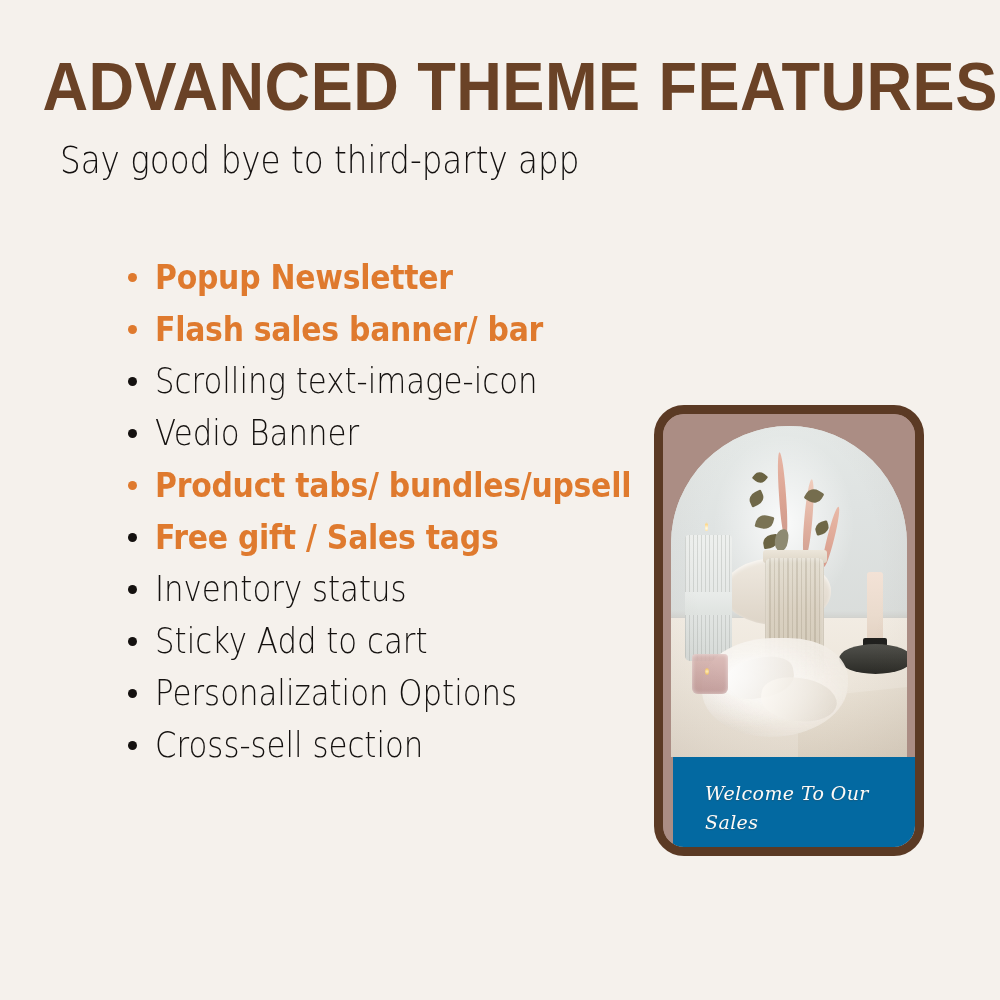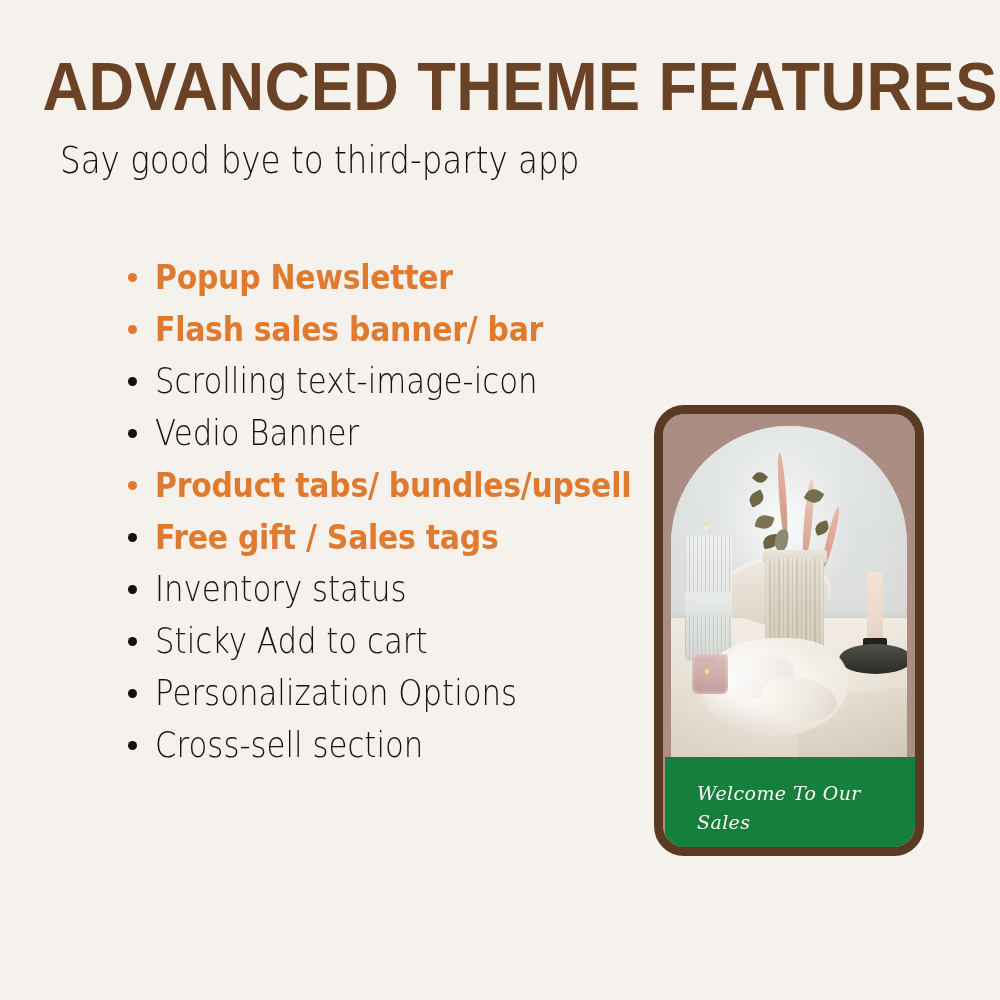--- a/index.html
+++ b/index.html
@@ -335,25 +335,25 @@
   
   .photo-vignette {
     position: absolute; inset: 0;
     background: radial-gradient(ellipse at 50% 45%, rgba(0,0,0,0) 55%, rgba(90,70,55,0.07) 100%);
     pointer-events: none;
   }
 
   
   .caption {
     position: absolute;
-    left: 2px;
+    left: 10px;
     top: 343px;
     width: 277px;
     height: 110px;
-    background: #15803d;
+    background: #0369a1;
   }
   .caption-text {
     position: absolute;
     left: 32px;
     top: 22px;
     width: 180px;
     font-family: "DejaVu Serif", serif;
     font-style: italic;
     font-weight: normal;
     font-size: 19px;

